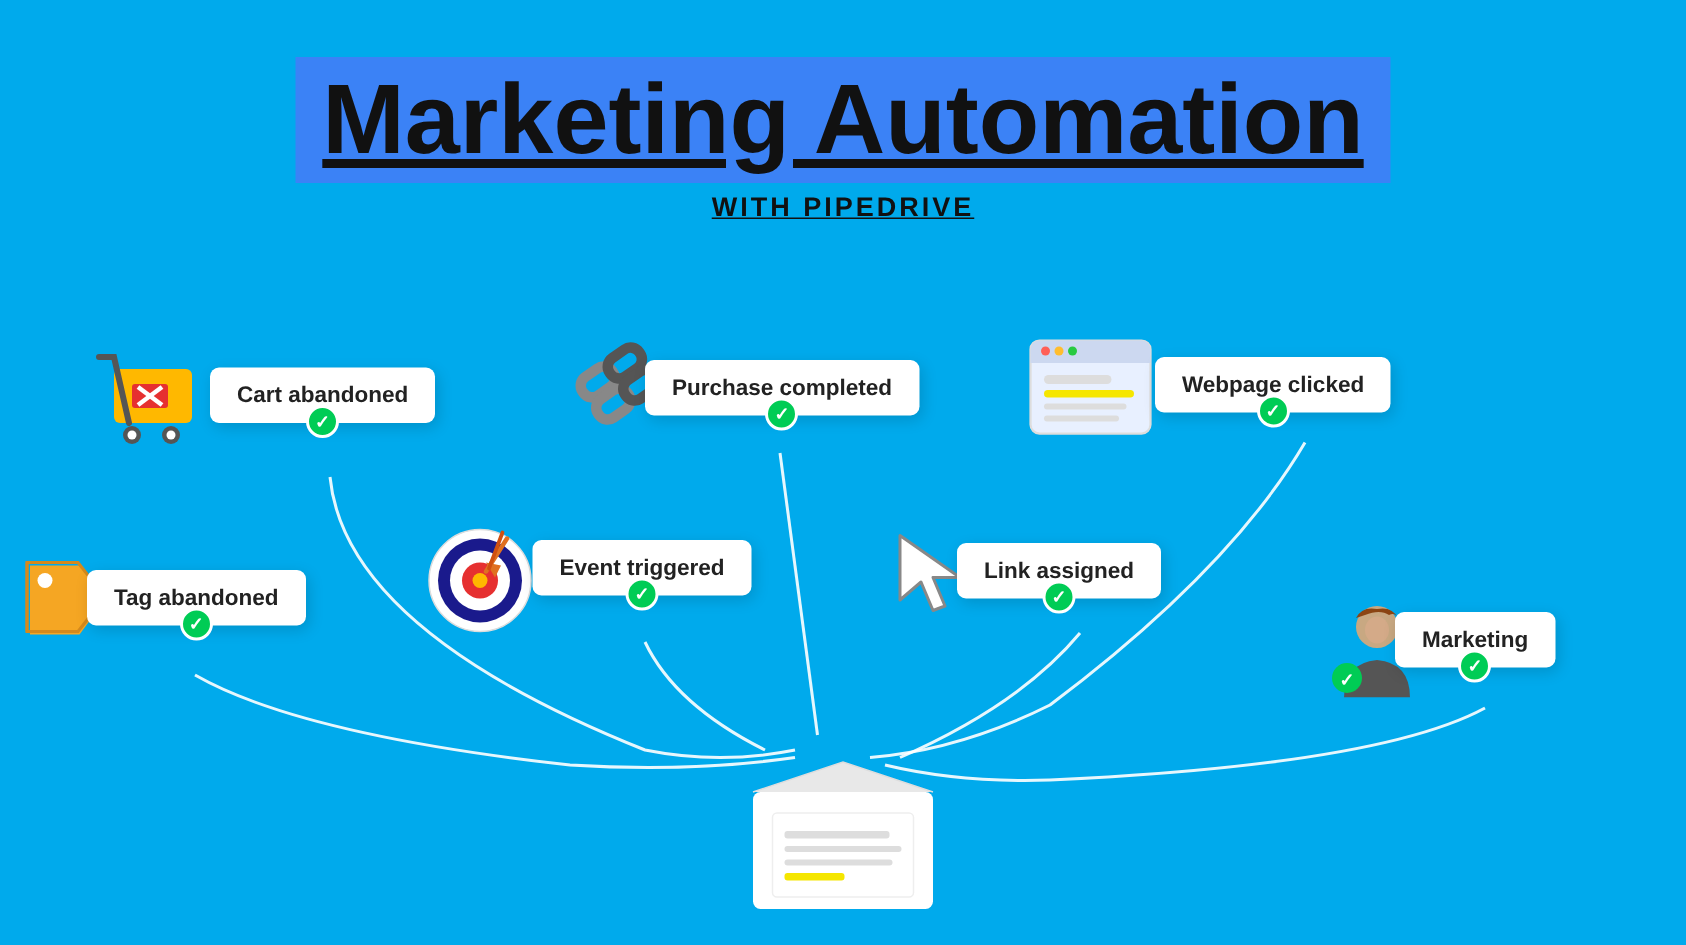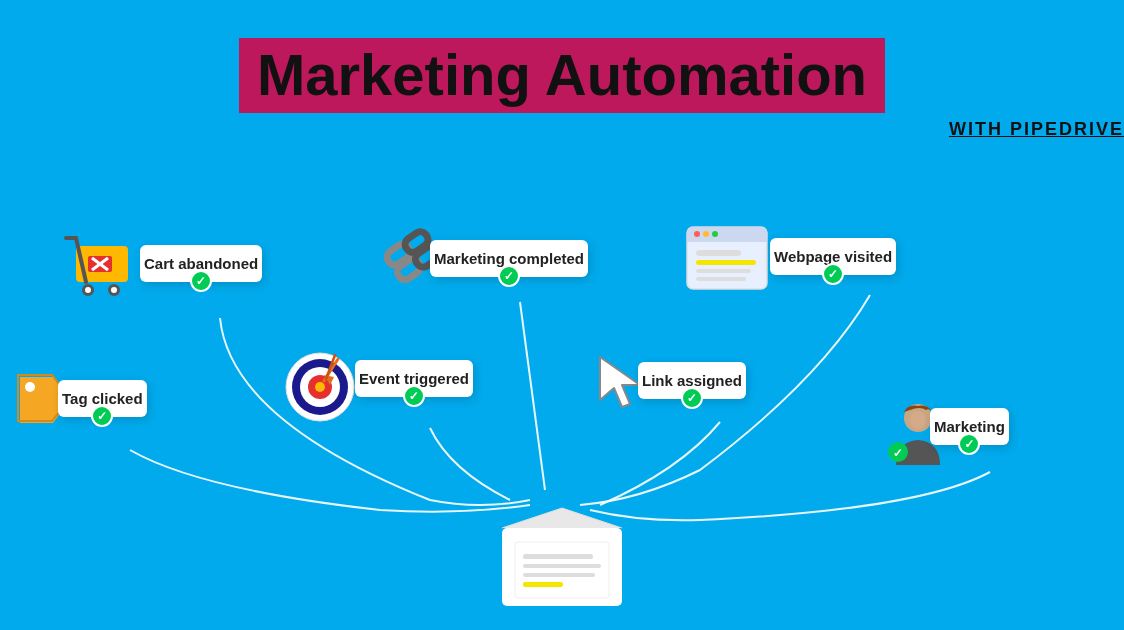--- a/index.html
+++ b/index.html
@@ -14,55 +14,55 @@
 
     .title-area {
       text-align: center;
       padding-top: 38px;
       position: relative;
       z-index: 10;
     }
 
     .main-title {
       display: inline-block;
-      background: #be185d;
-      font-size: 58px;
+      background: #3b82f6;
+      font-size: 66px;
       font-weight: 900;
       color: #111;
       padding: 4px 18px;
       line-height: 1.15;
+      text-decoration: underline;
     }
 
     .subtitle {
       font-size: 18px;
       font-weight: 700;
       color: #111;
       letter-spacing: 2px;
       margin-top: 6px;
       text-decoration: underline;
-      text-align: right;
     }
 
     
     .connector-svg {
       position: absolute;
       top: 0;
       left: 0;
       width: 1124px;
       height: 630px;
       pointer-events: none;
       z-index: 2;
     }
 
     
     .card {
       position: absolute;
       background: white;
       border-radius: 6px;
-      padding: 10px 4px;
+      padding: 10px 18px;
       font-size: 15px;
       font-weight: 600;
       color: #222;
       white-space: nowrap;
       display: flex;
       align-items: center;
       gap: 10px;
       box-shadow: 2px 3px 10px rgba(0,0,0,0.15);
       z-index: 5;
     }
@@ -257,21 +257,21 @@
     <g transform="rotate(-35, 42, 37)">
       <rect x="15" y="10" width="24" height="15" rx="7" fill="none" stroke="#888" stroke-width="7"></rect>
       <rect x="15" y="28" width="24" height="15" rx="7" fill="none" stroke="#888" stroke-width="7"></rect>
       <rect x="37" y="10" width="24" height="15" rx="7" fill="none" stroke="#555" stroke-width="7"></rect>
       <rect x="37" y="28" width="24" height="15" rx="7" fill="none" stroke="#555" stroke-width="7"></rect>
     </g>
   </svg>
 </div>
 
 <div class="card" id="card-purchase">
-  <span>Marketing completed</span>
+  <span>Purchase completed</span>
   <div class="check-badge">✓</div>
 </div>
 
 <div class="browser-icon-wrap">
   <svg viewBox="0 0 90 72" width="90" height="72">
     <rect x="5" y="5" width="80" height="62" rx="6" fill="#e8f0ff" stroke="#ddd" stroke-width="1.5"></rect>
     <rect x="5" y="5" width="80" height="15" rx="6" fill="#ccd8f0"></rect>
     <rect x="5" y="15" width="80" height="5" fill="#ccd8f0"></rect>
 
     <circle cx="15" cy="12" r="3" fill="#FF5F57"></circle>
@@ -279,36 +279,36 @@
     <circle cx="33" cy="12" r="3" fill="#28CA41"></circle>
 
     <rect x="14" y="28" width="45" height="6" rx="3" fill="#ddd"></rect>
     <rect x="14" y="38" width="60" height="5" rx="2.5" fill="#F5E600"></rect>
     <rect x="14" y="47" width="55" height="4" rx="2" fill="#ddd"></rect>
     <rect x="14" y="55" width="50" height="4" rx="2" fill="#ddd"></rect>
   </svg>
 </div>
 
 <div class="card" id="card-webpage">
-  <span>Webpage visited</span>
+  <span>Webpage clicked</span>
   <div class="check-badge">✓</div>
 </div>
 
 <div class="tag-icon-wrap">
   <svg viewBox="0 0 70 70" width="70" height="70">
     <path d="M12,12 L45,12 L62,35 L45,58 L12,58 L12,12 Z" fill="#F5A623" rx="4"></path>
     <path d="M10,10 L44,10 L62,33 L44,56 L10,56 L10,10 Z" fill="none" stroke="#D4891C" stroke-width="2"></path>
     <circle cx="22" cy="22" r="5" fill="white"></circle>
 
     <line x1="10" y1="10" x2="10" y2="56" stroke="#D4891C" stroke-width="2"></line>
   </svg>
 </div>
 
 <div class="card" id="card-tag">
-  <span>Tag clicked</span>
+  <span>Tag abandoned</span>
   <div class="check-badge">✓</div>
 </div>
 
 <div class="target-icon-wrap">
   <svg viewBox="0 0 80 80" width="80" height="80">
     <circle cx="40" cy="42" r="34" fill="white" stroke="#ddd" stroke-width="1"></circle>
     <circle cx="40" cy="42" r="28" fill="#1a1a8c"></circle>
     <circle cx="40" cy="42" r="20" fill="white"></circle>
     <circle cx="40" cy="42" r="12" fill="#e63030"></circle>
     <circle cx="40" cy="42" r="5" fill="#FFB800"></circle>

